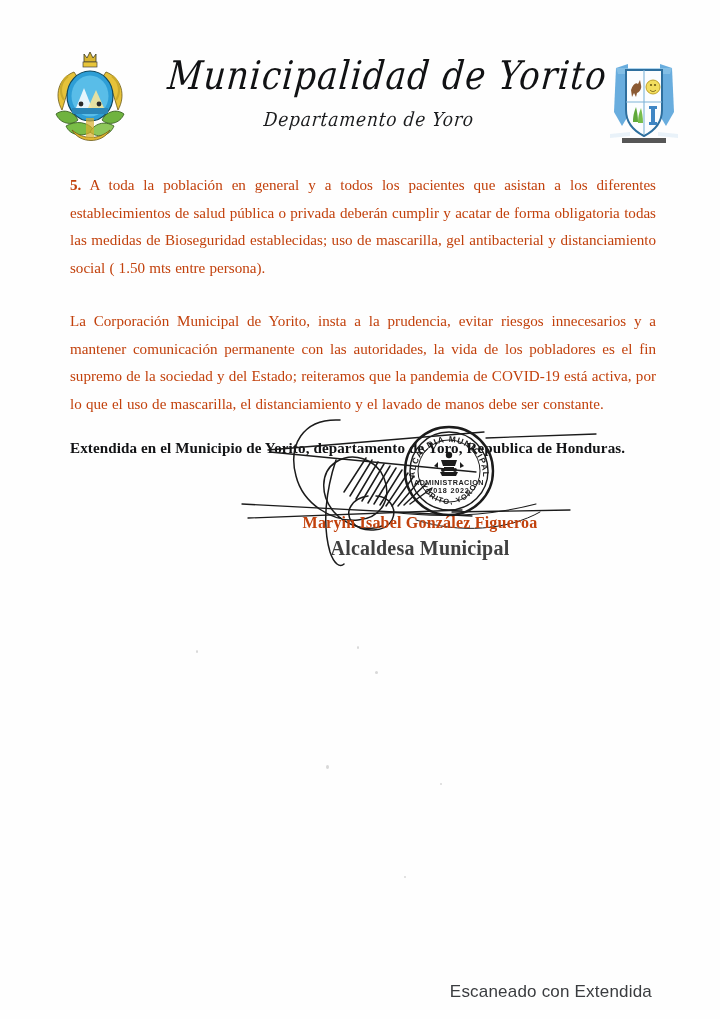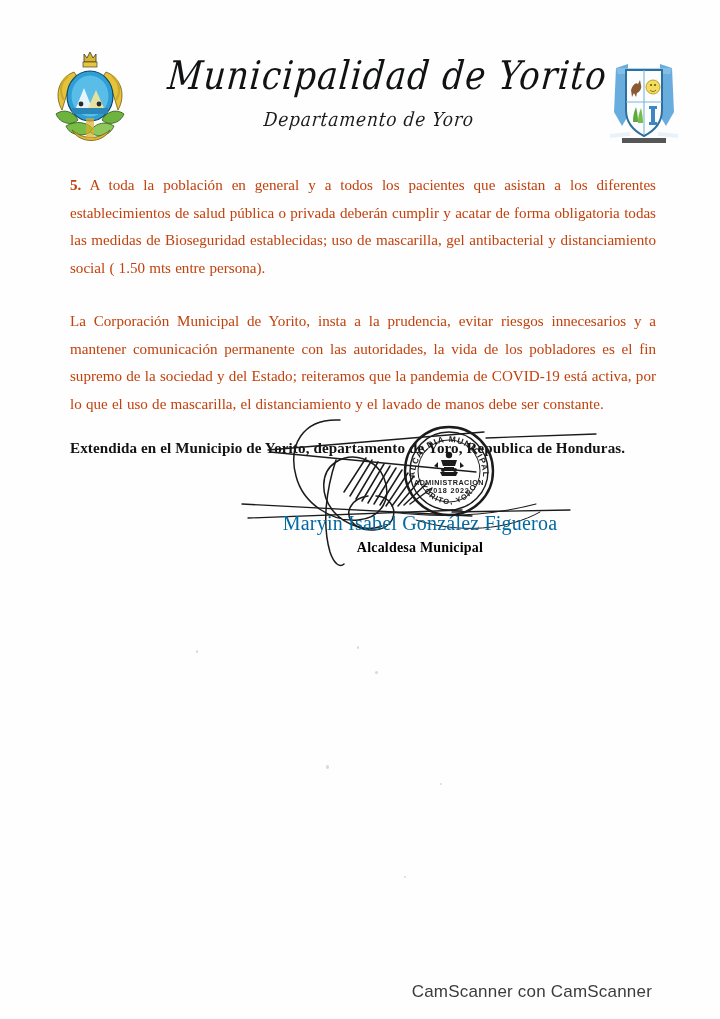--- a/index.html
+++ b/index.html
@@ -119,31 +119,31 @@
     height: 98px;
   }
   .sign-names {
     position: absolute;
     left: 0;
     top: 112px;
     width: 360px;
     text-align: center;
   }
   .sign-name {
-    font-size: 20px;
-    font-weight: normal;
-    line-height: 22px;
-    color: #0369a1;
-    letter-spacing: 0.2px;
-  }
-  .sign-role {
-    font-size: 14px;
+    font-size: 16px;
     font-weight: bold;
     line-height: 22px;
-    color: #000000;
+    color: #c2410c;
+    letter-spacing: 0.2px;
+  }
+  .sign-role {
+    font-size: 20px;
+    font-weight: bold;
+    line-height: 22px;
+    color: #404040;
     margin-top: 3px;
     letter-spacing: 0.2px;
   }
 
   
   .footer {
     position: absolute;
     left: 0;
     top: 982px;
     width: 720px;
@@ -326,16 +326,16 @@
   </div>
 
   <div class="speck" style="left:196px;top:650px;width:2px;height:3px;"></div>
   <div class="speck" style="left:357px;top:646px;width:2px;height:3px;"></div>
   <div class="speck" style="left:375px;top:671px;width:3px;height:3px;"></div>
   <div class="speck" style="left:326px;top:765px;width:3px;height:4px;"></div>
   <div class="speck" style="left:440px;top:783px;width:2px;height:2px;"></div>
   <div class="speck" style="left:404px;top:876px;width:2px;height:2px;"></div>
 
   <div class="footer">
-    <span class="footer-text">CamScanner con CamScanner</span>
+    <span class="footer-text">Escaneado con Extendida</span>
   </div>
 
 </div>
 
 </body></html>

